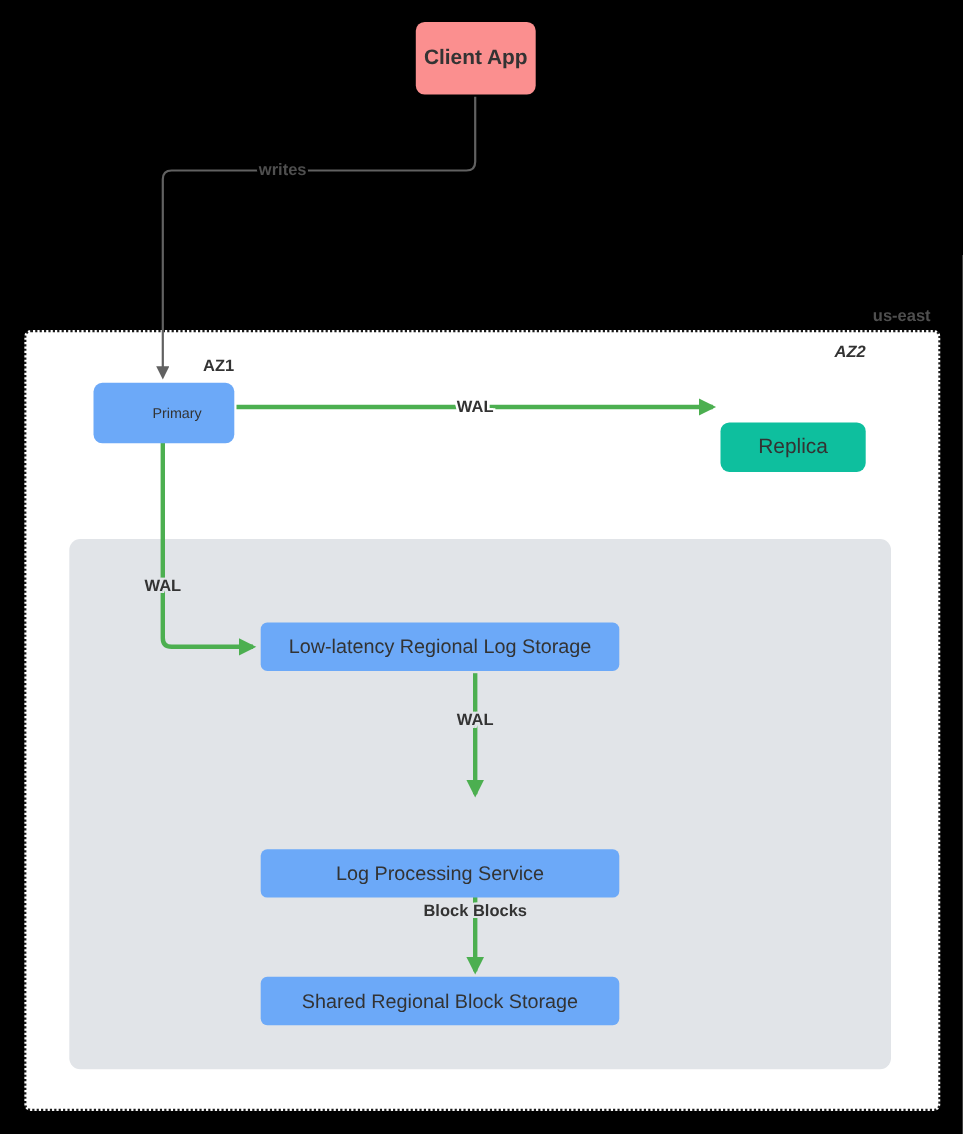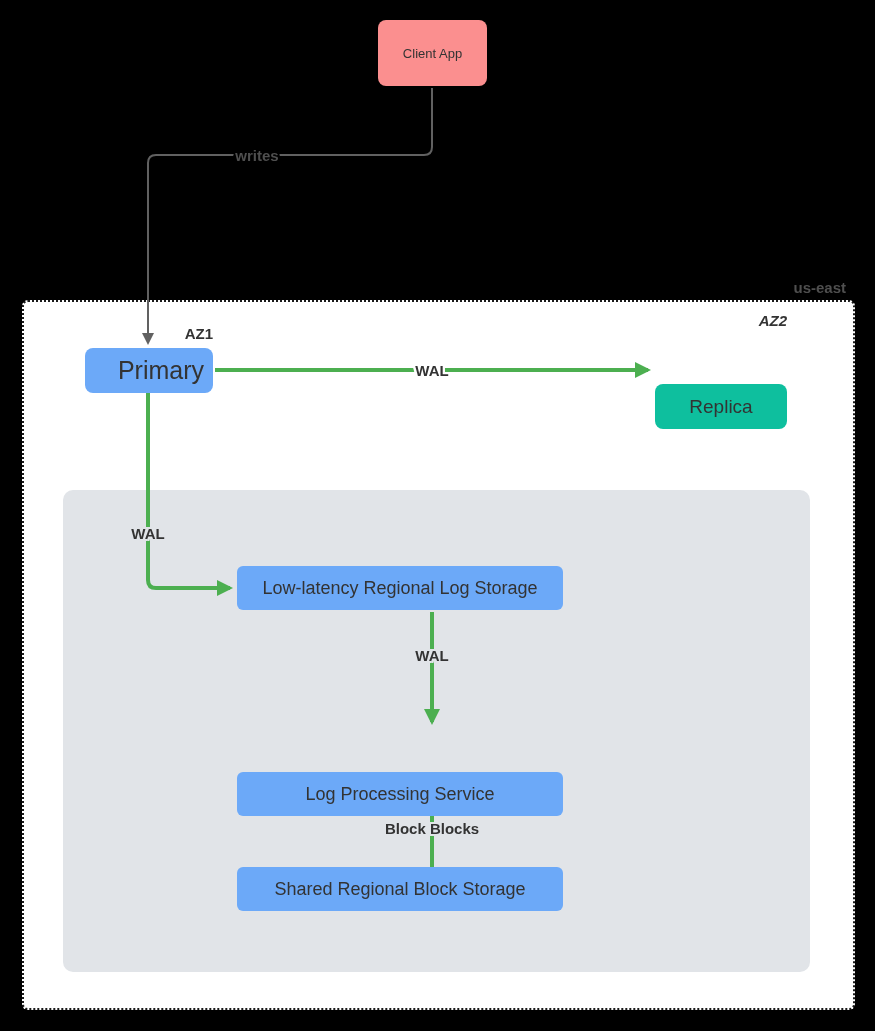--- a/index.html
+++ b/index.html
@@ -48,45 +48,46 @@
     display: flex;
     align-items: center;
     justify-content: center;
     color: var(--node-text, #333);
     box-sizing: border-box;
   }
   .node-client {
     left: 378px; top: 20px; width: 109px; height: 66px;
     background: var(--client-pink, #fb8f8f);
     border-radius: 8px;
-    font-size: 13px;
+    font-size: 19px;
+    font-weight: bold;
   }
   .node-primary {
-    left: 85px; top: 348px; width: 128px; height: 45px;
+    left: 85px; top: 348px; width: 128px; height: 55px;
     background: var(--node-blue, #6ca9f8);
     border-radius: 8px;
-    font-size: 25px;
+    font-size: 13px;
     padding-left: 24px;
   }
   .node-replica {
     left: 655px; top: 348px; width: 132px; height: 45px;
     background: var(--replica-teal, #0ebf9e);
     border-radius: 8px;
     font-size: 19px;
     margin-top: 36px;
   }
   .node-wide {
     left: 237px; width: 326px; height: 44px;
     background: var(--node-blue, #6ca9f8);
     border-radius: 6px;
     font-size: 18px;
   }
   .node-logstorage  { top: 566px; }
   .node-processing  { top: 728px; margin-top: 44px; }
-  .node-blockstore  { top: 867px; }
+  .node-blockstore  { top: 888px; }
   
   .lbl {
     position: absolute;
     font-weight: bold;
     font-size: 15px;
     white-space: nowrap;
     transform: translate(-50%, -50%);
   }
   .lbl-outer { color: var(--outer-label-text, #4f4f4f); text-align: center; }
   .lbl-inner { color: var(--node-text, #333); }

